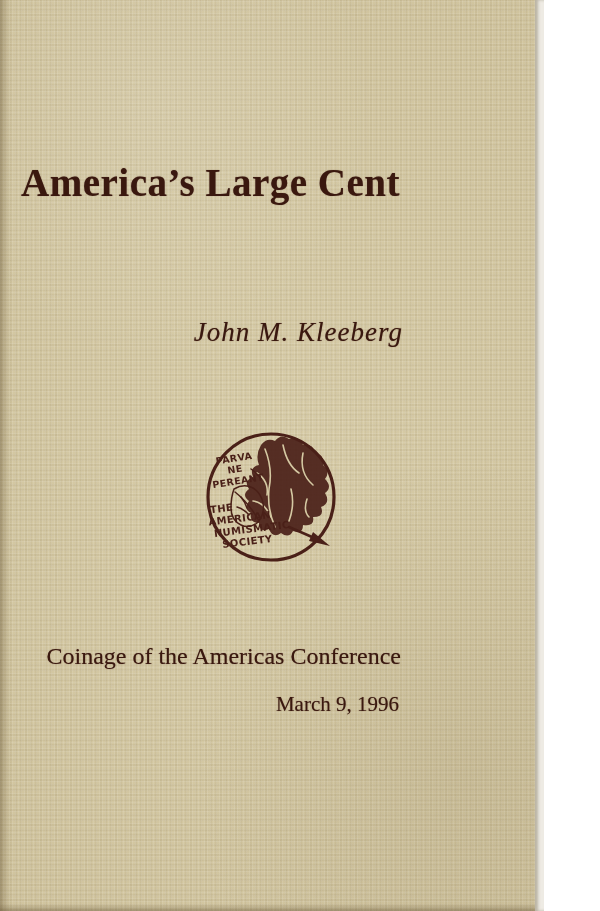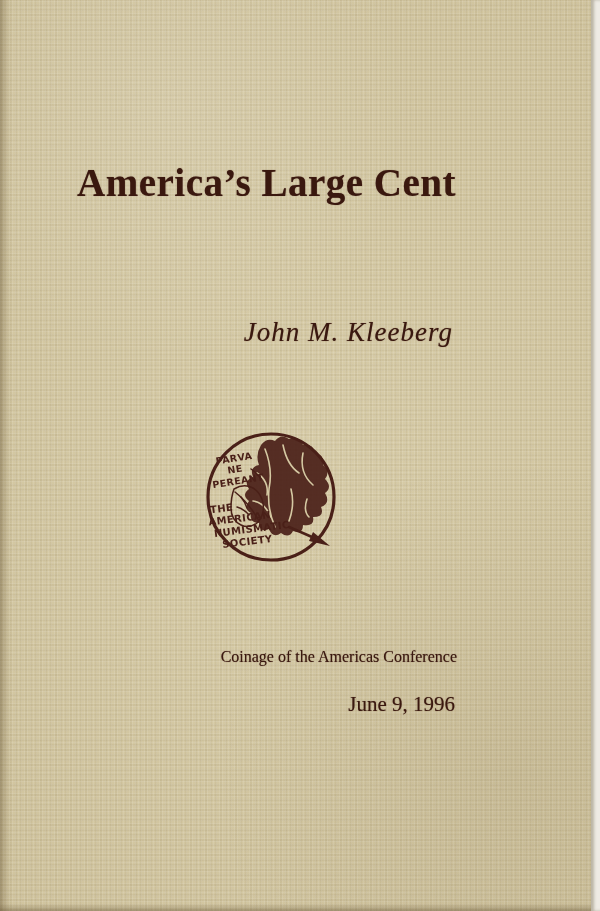--- a/index.html
+++ b/index.html
@@ -2,21 +2,21 @@
 <html><head>
 <meta charset="utf-8">
 <style>
   html, body { margin: 0; padding: 0; }
   body {
     width: 600px; height: 911px; overflow: hidden;
     font-family: "Liberation Serif", serif;
     background: #fff;
   }
   .cover {
-    position: relative; width: 600px; height: 911px;
+    position: relative; width: 544px; height: 911px;
     background-color: #d5c9a3;
     background-image:
       repeating-linear-gradient(90deg, rgba(255,255,255,0.10) 0 1px, rgba(0,0,0,0.0) 1px 3px),
       repeating-linear-gradient(0deg,  rgba(255,255,255,0.08) 0 1px, rgba(0,0,0,0.0) 1px 3px),
       repeating-linear-gradient(90deg, rgba(118,100,60,0.07) 0 2px, rgba(0,0,0,0.0) 2px 5px),
       repeating-linear-gradient(0deg,  rgba(118,100,60,0.07) 0 2px, rgba(0,0,0,0.0) 2px 5px);
   }
   .cover::before { 
     content:""; position:absolute; inset:0; pointer-events:none;
     background:
@@ -29,33 +29,33 @@
   .title {
     position:absolute; top:160px; right:144px; margin:0;
     font-size:39px; font-weight:bold; letter-spacing:0.5px;
     white-space:nowrap;
   }
   .edited-by {
     position:absolute; top:292px; right:146px;
     font-size:19px; letter-spacing:2.5px; white-space:nowrap;
   }
   .editor {
-    position:absolute; top:317px; right:147px;
+    position:absolute; top:317px; right:141px;
     font-style:italic; font-size:27px; letter-spacing:1px; white-space:nowrap;text-align:center;
   }
   .seal {
     position:absolute; left:203px; top:428px; width:136px; height:138px;
   }
   .seal text {
     fill:#4a2018; font-family:"DejaVu Sans", sans-serif;
     font-weight:bold; letter-spacing:0.4px;
   }
   .conference {
     position:absolute; top:648px; right:143px;
-    font-size:16px; line-height:17px; text-align:right; white-space:nowrap;
+    font-size:24px; line-height:17px; text-align:right; white-space:nowrap;
   }
   .date {
     position:absolute; top:692px; right:145px;
     font-size:21px; white-space:nowrap;
   }
   .edge-left {
     position:absolute; left:0; top:0; bottom:0; width:11px; pointer-events:none;
     background:linear-gradient(90deg, rgba(92,74,40,0.40), rgba(92,74,40,0.12) 55%, rgba(92,74,40,0));
   }
   .edge-right {
@@ -117,18 +117,18 @@
       <text x="6" y="93" font-size="10">AMERICAN</text>
       <text x="10" y="105" font-size="10">NUMISMATIC</text>
       <text x="17" y="117" font-size="10">SOCIETY</text>
     </g>
   </svg>
 
   <div class="conference ink">
     <div>Coinage of the Americas Conference</div>
   </div>
 
-  <div class="date ink">June 9, 1996</div>
+  <div class="date ink">March 9, 1996</div>
 
   <div class="edge-left"></div>
   <div class="edge-right"></div>
   <div class="edge-bottom"></div>
 </div>
 
 </body></html>

